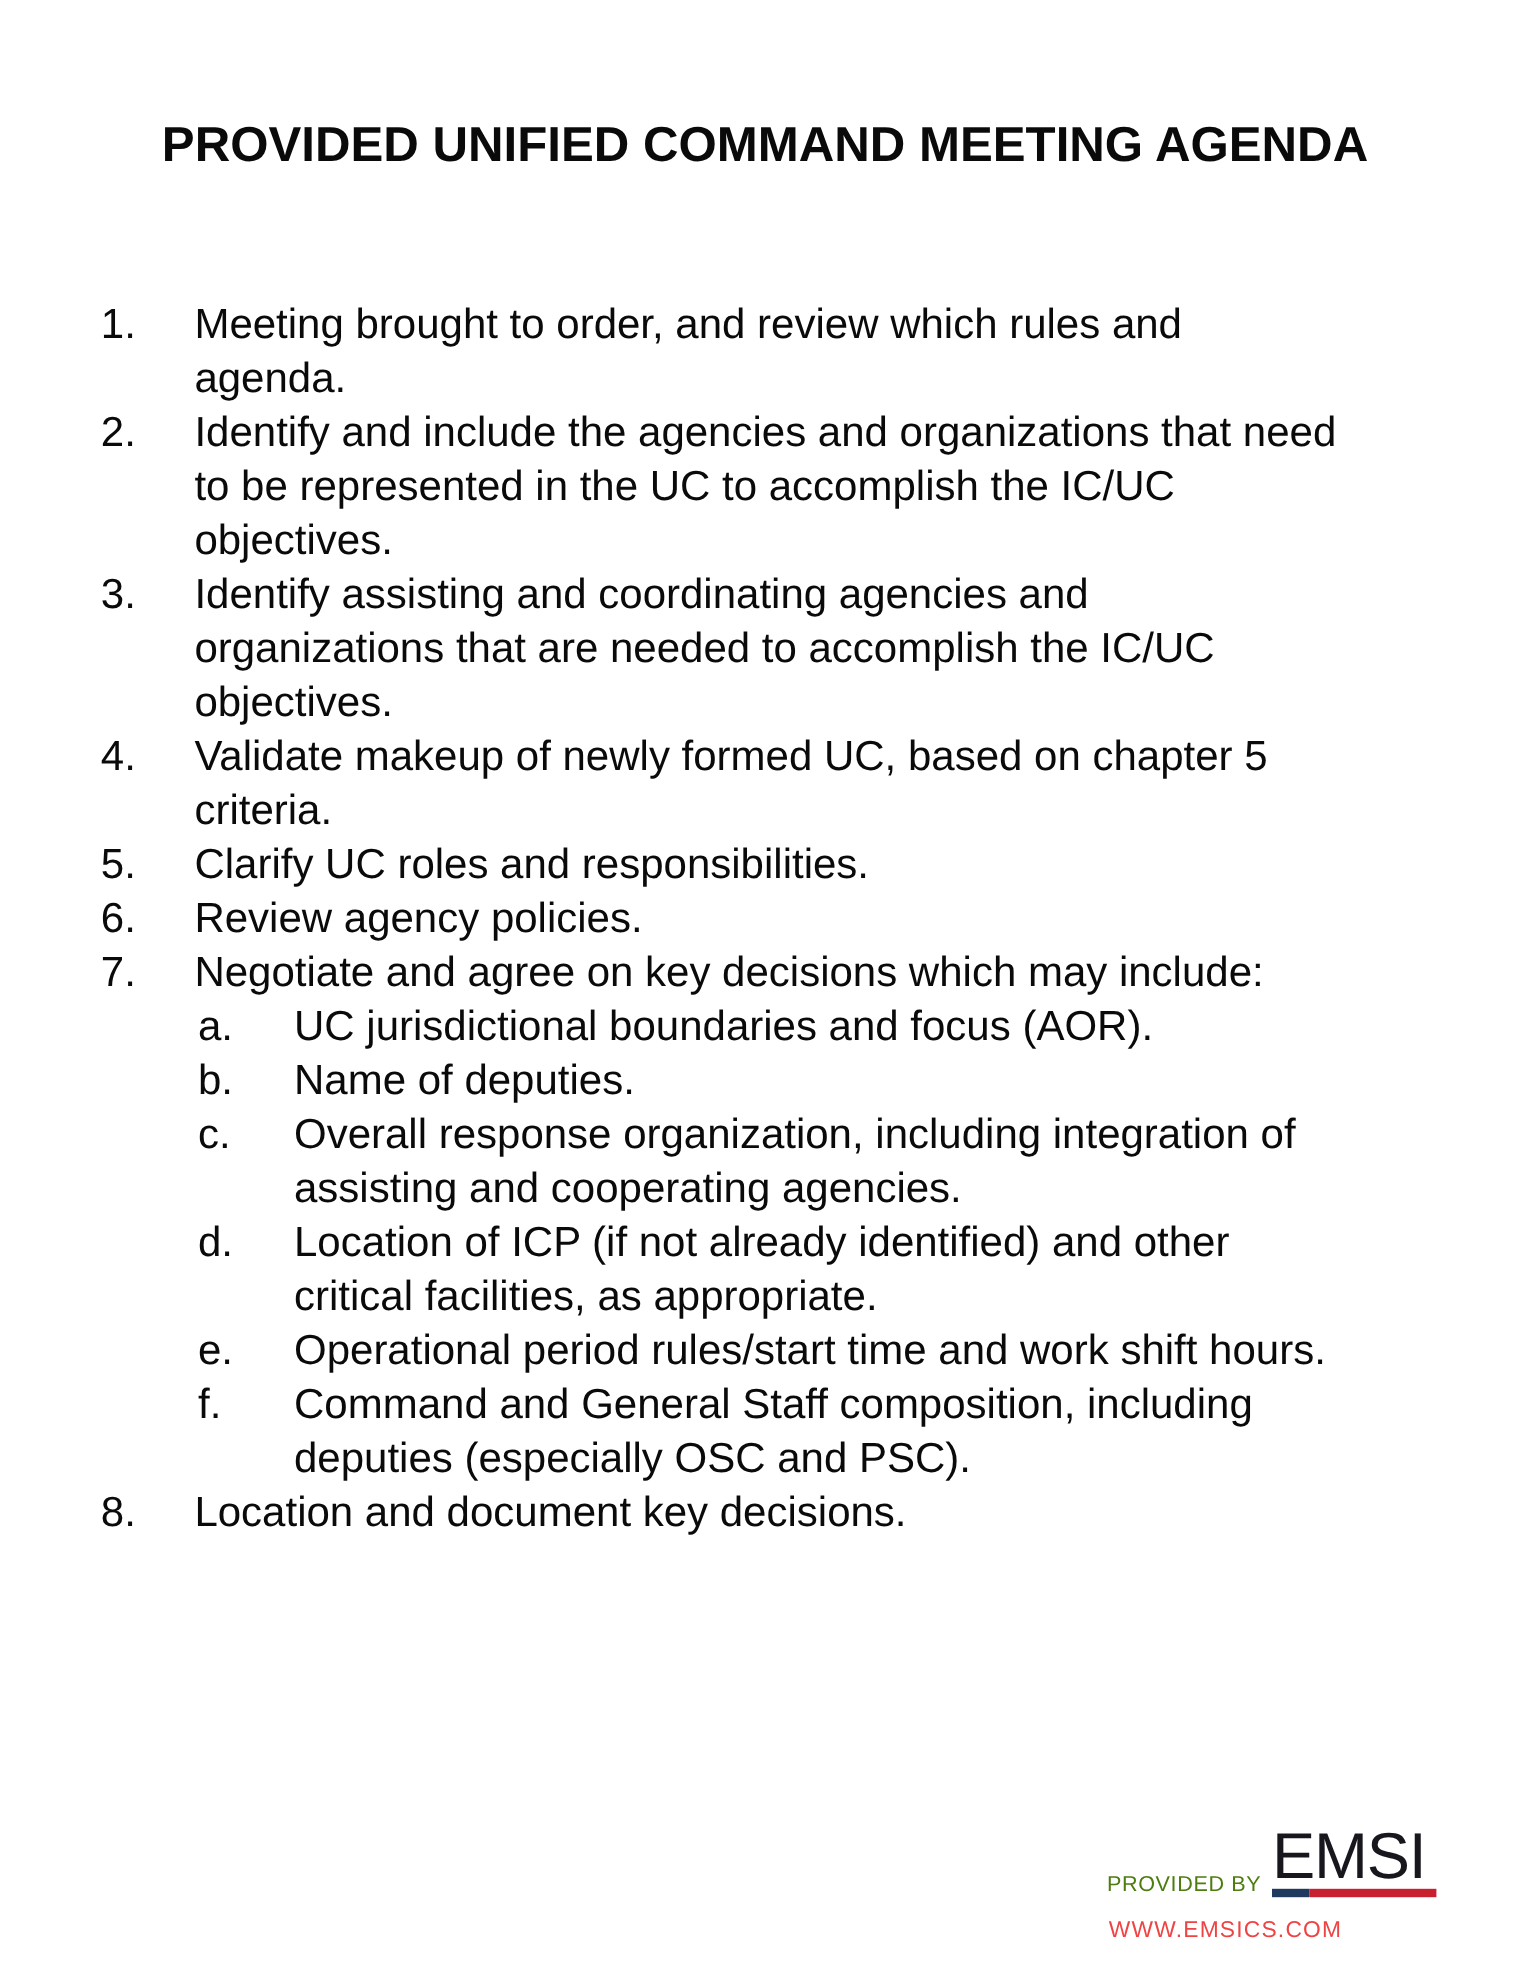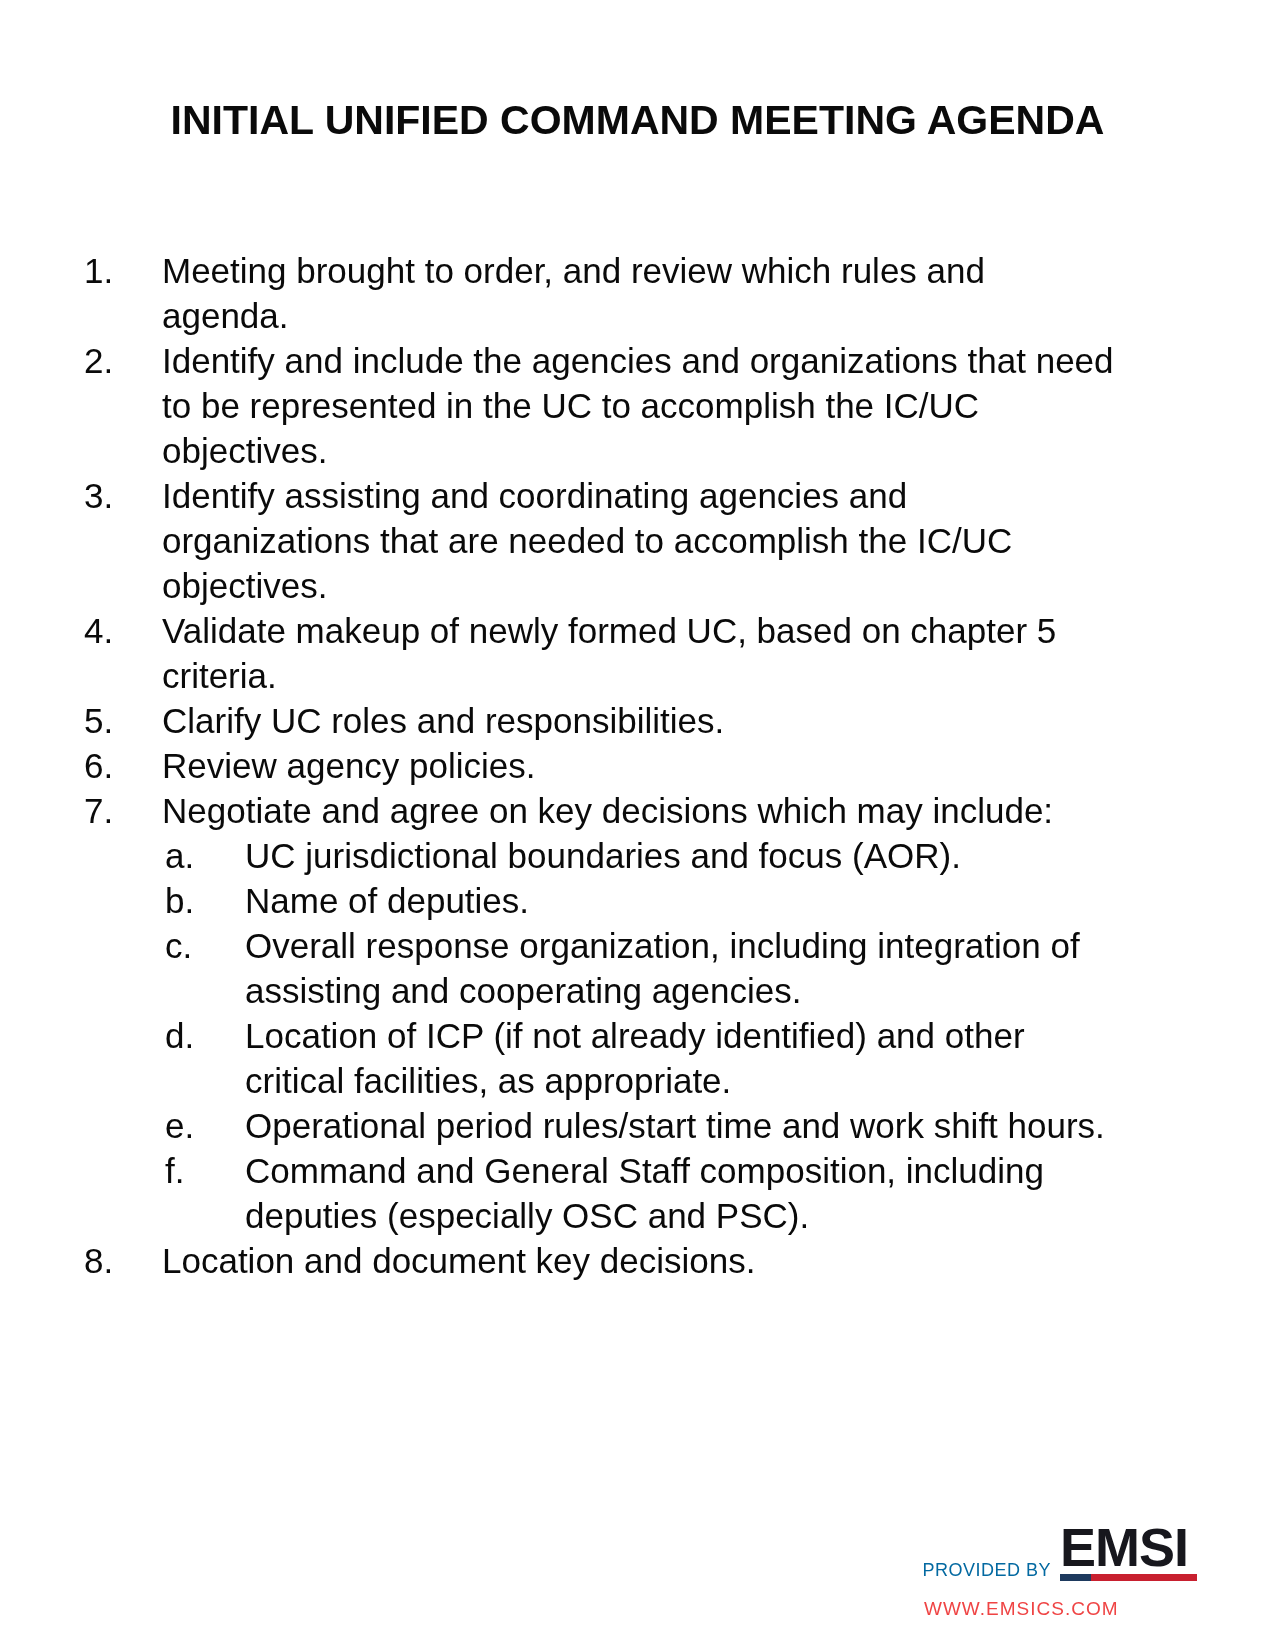--- a/index.html
+++ b/index.html
@@ -55,33 +55,33 @@
   }
   .footer-row {
     display: flex;
     align-items: flex-end;
     justify-content: flex-end;
   }
   .provided-by {
     font-size: 18px;
     line-height: 18px;
     letter-spacing: 0.5px;
-    color: #0369a1;
+    color: #4d7c0f;
     white-space: nowrap;
     margin-right: 9px;
     padding-bottom: 2px;
   }
   .logo-lockup {
     display: inline-block;
   }
   .logo-text {
     display: block;
     font-size: 54px;
     line-height: 46px;
-    font-weight: 700;
+    font-weight: 400;
     letter-spacing: -1px;
     color: #17171d;
     white-space: nowrap;
   }
   .logo-bar {
     display: flex;
     width: 137px;
     height: 7px;
     margin-top: 4px;
   }
@@ -101,21 +101,21 @@
     color: #ef4444;
     text-align: left;
     white-space: nowrap;
   }
 </style>
 </head>
 <body>
 
 <div class="page">
 
-  <div class="doc-title">INITIAL UNIFIED COMMAND MEETING AGENDA</div>
+  <div class="doc-title">PROVIDED UNIFIED COMMAND MEETING AGENDA</div>
 
   <div class="agenda">
       <div class="row">
         <span class="marker">1.</span>
         <span class="text">Meeting brought to order, and review which rules and agenda.</span>
       </div>
       <div class="row">
         <span class="marker">2.</span>
         <span class="text">Identify and include the agencies and organizations that need to be represented in the UC to accomplish the IC/UC objectives.</span>
       </div>

